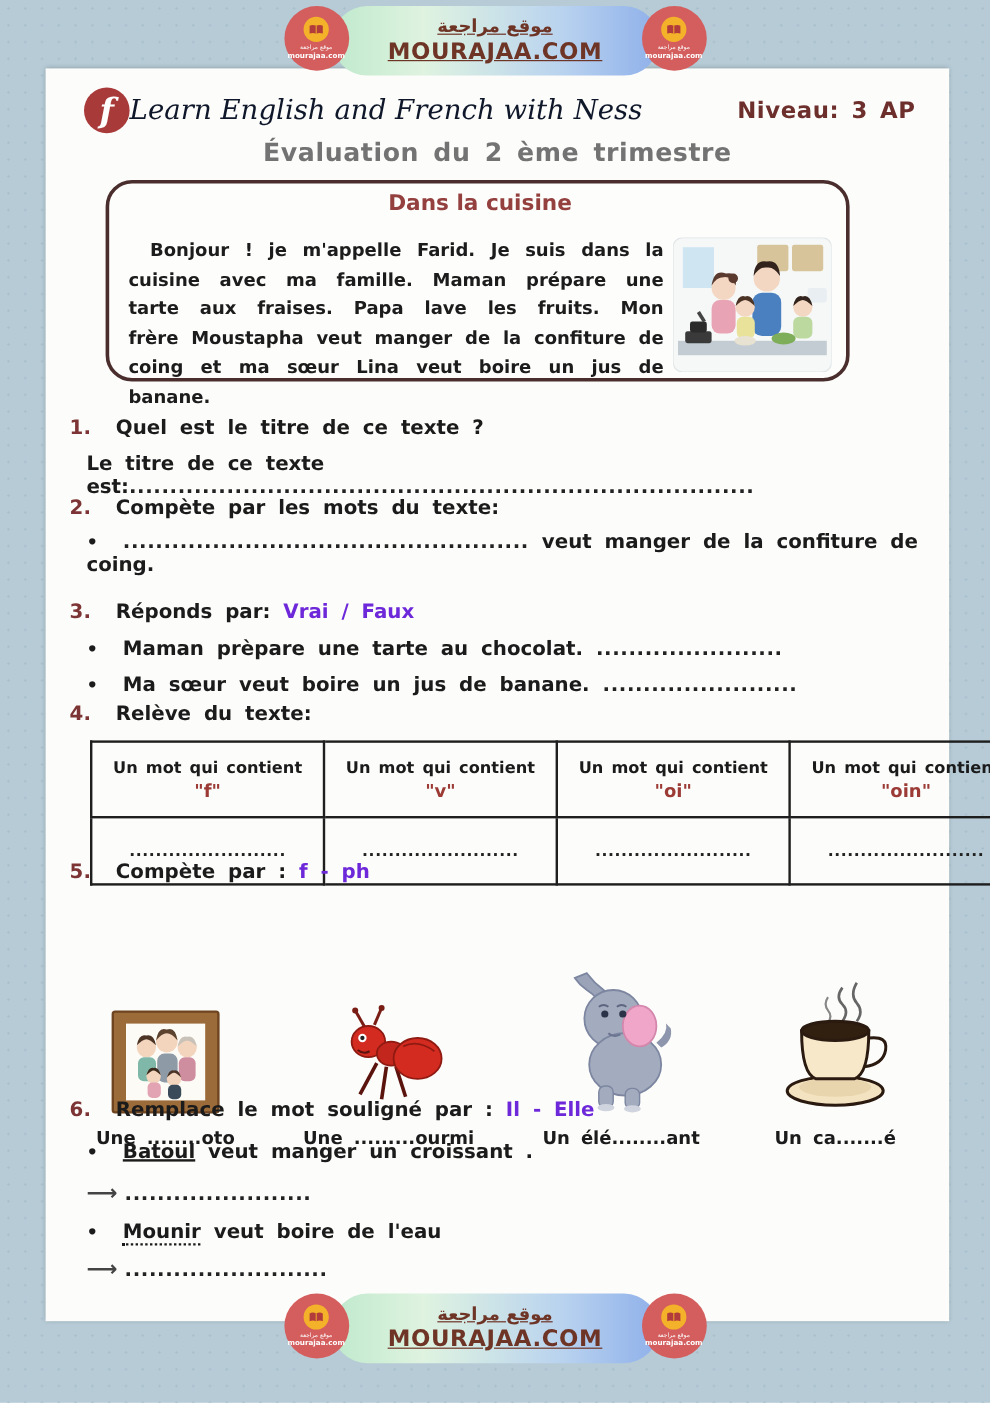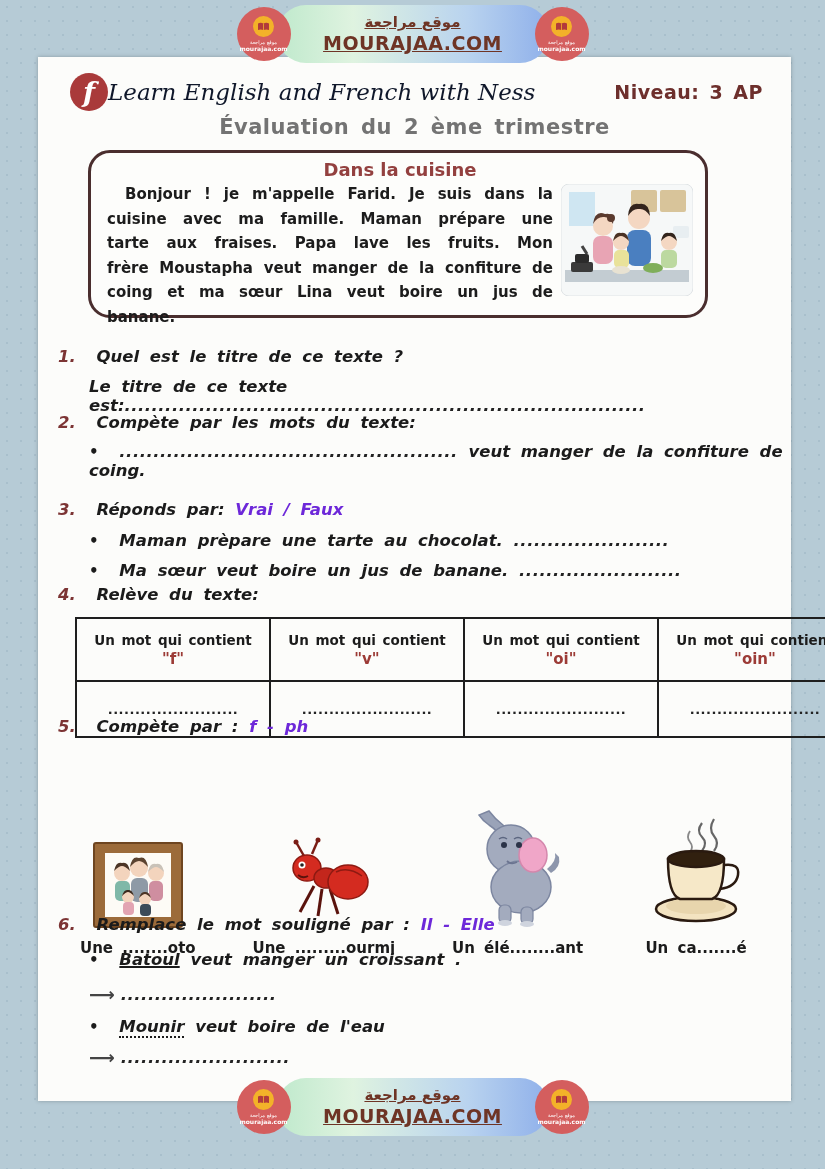--- a/index.html
+++ b/index.html
@@ -11,21 +11,21 @@
     background-color:#b6cbd6;
     background-image:radial-gradient(#a8bfcc 1px, transparent 1px);
     background-size:14px 14px;
     overflow:hidden;
   }
   .sheet{
     position:absolute; left:38px; top:57px; width:753px; height:1044px;
     background:#fcfcfa; box-shadow:0 0 4px rgba(0,0,0,.25);
   }
   
-  .banner{ position:absolute; left:50%; transform:translateX(-50%); display:flex; align-items:center; z-index:10; }
+  .banner{ position:absolute; left:50%; transform:translateX(-50%); display:flex; z-index:10; }
   .banner.top{ top:5px; }
   .banner.bottom{ top:1078px; }
   .badge{
     width:54px; height:54px; border-radius:50%; background:#d45e5e;
     display:flex; flex-direction:column; align-items:center; justify-content:center;
     flex:0 0 auto; z-index:11;
   }
   .badge .badge-yellow{
     width:21px; height:21px; border-radius:50%; background:#f3b229;
     display:flex; align-items:center; justify-content:center; margin-bottom:2px;
@@ -66,38 +66,38 @@
     position:absolute; top:58px; left:0; width:100%; text-align:center;
     font-size:21px; font-weight:bold; color:#737373; letter-spacing:.5px; word-spacing:4px;
   }
   
   .passage{
     position:absolute; left:50px; top:93px; width:620px; height:168px;
     border:3px solid #4a2e2e; border-radius:22px; background:#fdfdfb;
     padding:6px 12px 6px 16px;
   }
   .passage-title{
-    text-align:center; font-size:18px; font-weight:bold; color:#93403f; margin-bottom:2px;
+    text-align:center; font-size:18px; font-weight:bold; color:#93403f; margin-bottom:16px;
   }
   .kitchen{ float:right; width:132px; height:112px; margin-left:8px; margin-top:2px; }
   .passage-text{
     font-size:15px; font-weight:600; color:#1c1c1c; line-height:24.5px;
     text-align:justify; word-spacing:5px; text-indent:18px;
   }
   
   .questions-title{
     position:absolute; top:266px; left:0; width:100%; text-align:center;
     font-size:19px; font-weight:bold; color:#b85a66; word-spacing:2px;
   }
-  .q{ position:absolute; left:20px; font-size:16.5px; font-weight:600; color:#1b1b1b; word-spacing:5px;font-style:italic; }
+  .q{ position:absolute; left:20px; font-size:16.5px; font-weight:600; color:#1b1b1b; word-spacing:5px; }
   .qnum{ color:#7c3434; font-weight:bold; margin-right:10px; }
   .accent{ color:#6d28d9; font-weight:bold; }
   .dots{ color:#222; letter-spacing:.5px; font-weight:600; }
   .bullet{ margin-right:10px; font-size:15px; }
-  .indent{ left:51px; }
+  .indent{ left:34px; }
   .u-solid{ text-decoration:underline; text-decoration-thickness:2px; }
   .u-dot{ border-bottom:2px dotted #1b1b1b; }
   .arrow-line{ display:flex; align-items:center; gap:8px; }
   .arrow-glyph{ font-size:18px; color:#444; font-weight:bold; letter-spacing:-2px; }
   
   .wtable{
     position:absolute; left:37px; top:560px; width:778px; height:121px;
     border-collapse:collapse; table-layout:fixed;border-radius:31px;
   }
   .wtable th,.wtable td{ border:2.5px solid #1e1e1e; text-align:center; }

